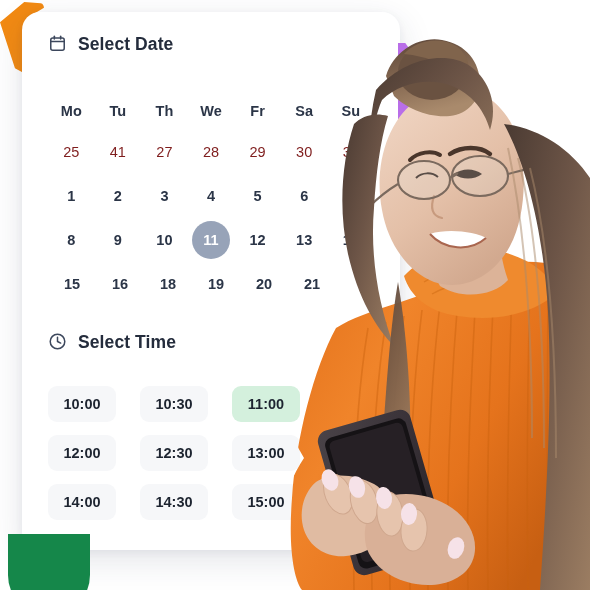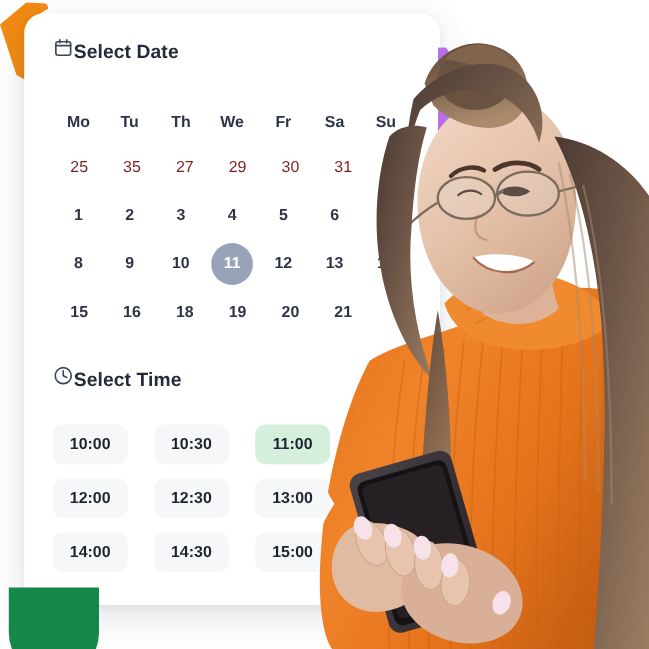--- a/index.html
+++ b/index.html
@@ -61,21 +61,22 @@
     width: 378px;
     height: 538px;
     background: #ffffff;
     border-radius: 18px;
     box-shadow: 0 10px 34px rgba(40, 50, 80, 0.13),
                 0 2px 8px rgba(40, 50, 80, 0.06);
   }
 
   .section-head {
     display: flex;
-    align-items: flex-end;
+    align-items: flex-start;
+    gap: 11px;
     position: absolute;
   }
   .section-head.date-head { left: 26px; top: 22px; }
   .section-head.time-head { left: 26px; top: 320px; }
 
   .section-title {
     font-size: 17.5px;
     font-weight: bold;
     color: #242c3c;
     letter-spacing: 0.1px;
@@ -194,24 +195,27 @@
         <div class="cal-cell">Fr</div>
         <div class="cal-cell">Sa</div>
         <div class="cal-cell">Su</div>
       </div>
 
       <div class="cal-row">
         <div class="cal-cell muted">
             <span class="daynum">25</span>
           </div>
         <div class="cal-cell muted">
-            <span class="daynum">35</span>
+            <span class="daynum">41</span>
           </div>
         <div class="cal-cell muted">
             <span class="daynum">27</span>
+          </div>
+        <div class="cal-cell muted">
+            <span class="daynum">28</span>
           </div>
         <div class="cal-cell muted">
             <span class="daynum">29</span>
           </div>
         <div class="cal-cell muted">
             <span class="daynum">30</span>
           </div>
         <div class="cal-cell muted">
             <span class="daynum">31</span>
           </div>

